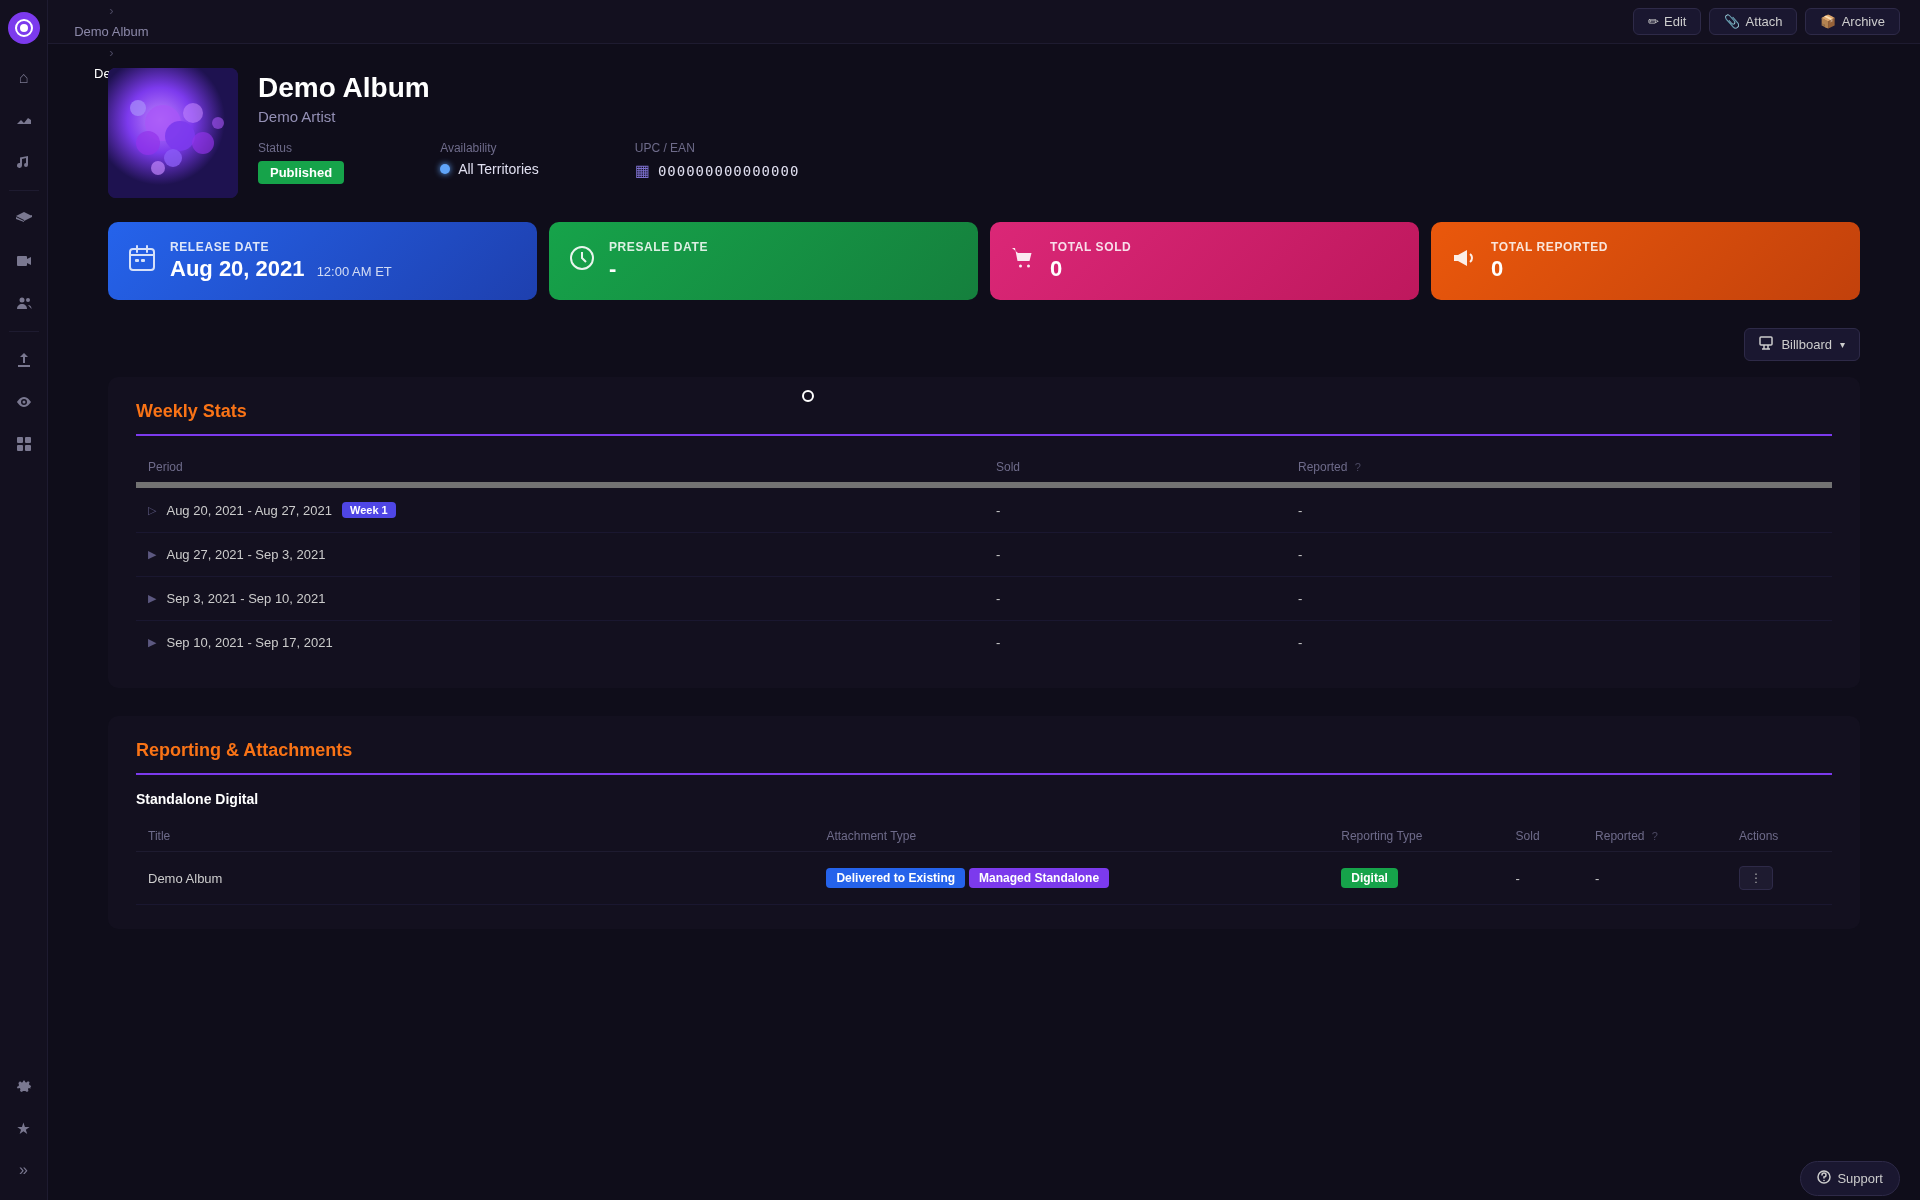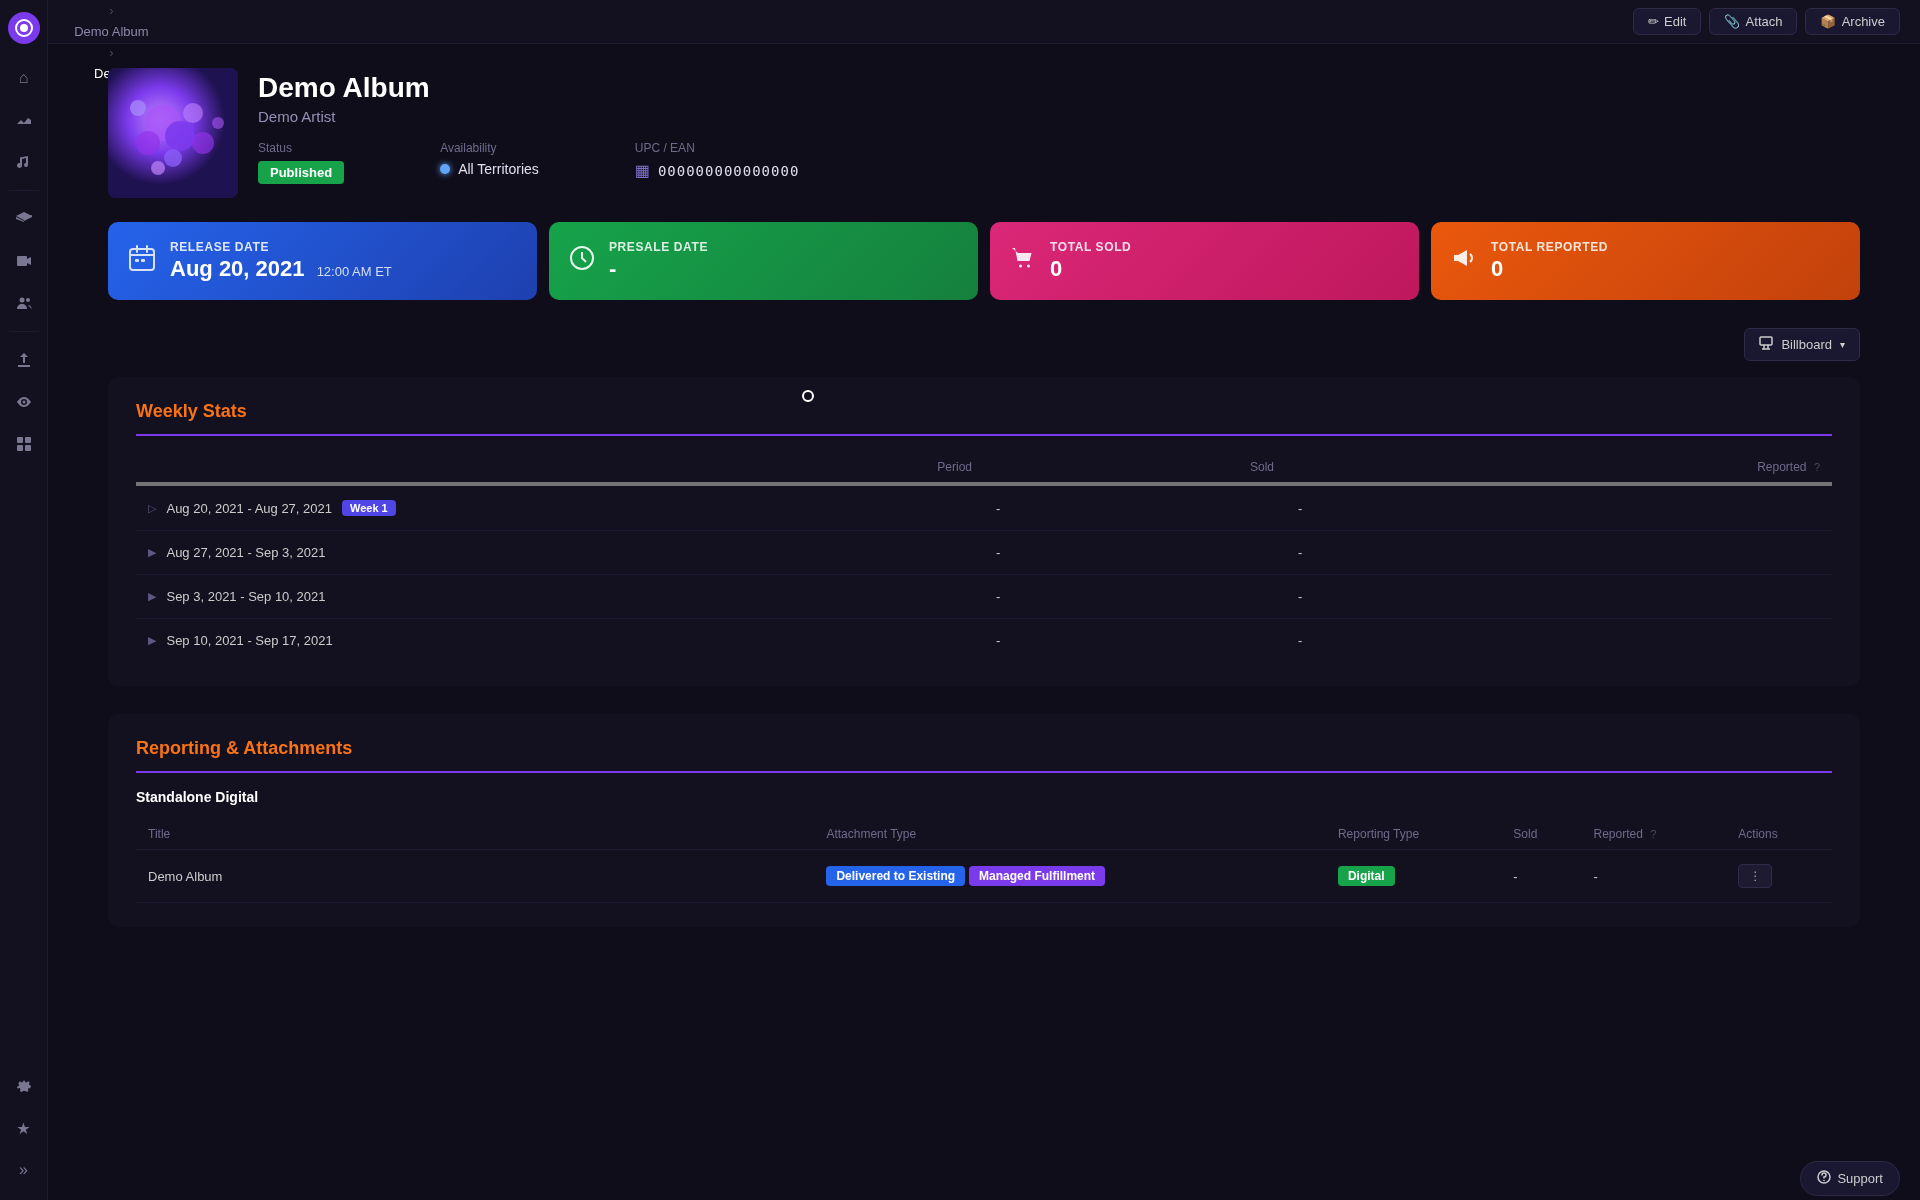--- a/index.html
+++ b/index.html
@@ -208,26 +208,26 @@
       font-size: 18px;
       font-weight: 700;
       color: #f97316;
       margin-bottom: 16px;
       padding-bottom: 12px;
       border-bottom: 2px solid #7c3aed;
     }
 
     .stats-table { width: 100%; border-collapse: collapse; }
     .stats-table th {
-      text-align: right;
+      text-align: left;
       font-size: 12px;
       color: #6e6b8a;
       font-weight: 500;
       padding: 8px 12px;
-      border-bottom: 4px solid #737373;
+      border-bottom: 6px solid #737373;
     }
     .stats-table td {
       padding: 14px 12px;
       border-bottom: 1px solid #1a1730;
       color: #ccc;
       font-size: 13px;
     }
     .stats-table tr:last-child td { border-bottom: none; }
     .stats-table .period-cell { display: flex; align-items: center; gap: 10px; }
     .expand-icon {
@@ -616,21 +616,21 @@
             <th>
               <span>Reported</span>
               <span style="margin-left:4px; font-size:11px; color:#4a4760; cursor:help;">?</span>
             </th>
             <th>Actions</th>
           </tr>
         </thead>
         <tbody id="reporting-body">
         <tr>
       <td>Demo Album</td>
-      <td><span class="tag blue">Delivered to Existing</span><span class="tag purple">Managed Fulfillment</span></td>
+      <td><span class="tag blue">Delivered to Existing</span><span class="tag purple">Managed Standalone</span></td>
       <td><span class="tag green">Digital</span></td>
       <td class="dash-value">-</td>
       <td class="dash-value">-</td>
       <td>
         <button style="background:#1e1b30;border:1px solid #2e2a48;color:#aaa;padding:4px 10px;border-radius:4px;cursor:pointer;font-size:12px;">⋮</button>
       </td>
     </tr>
           </tbody>
       </table>
     </div>

